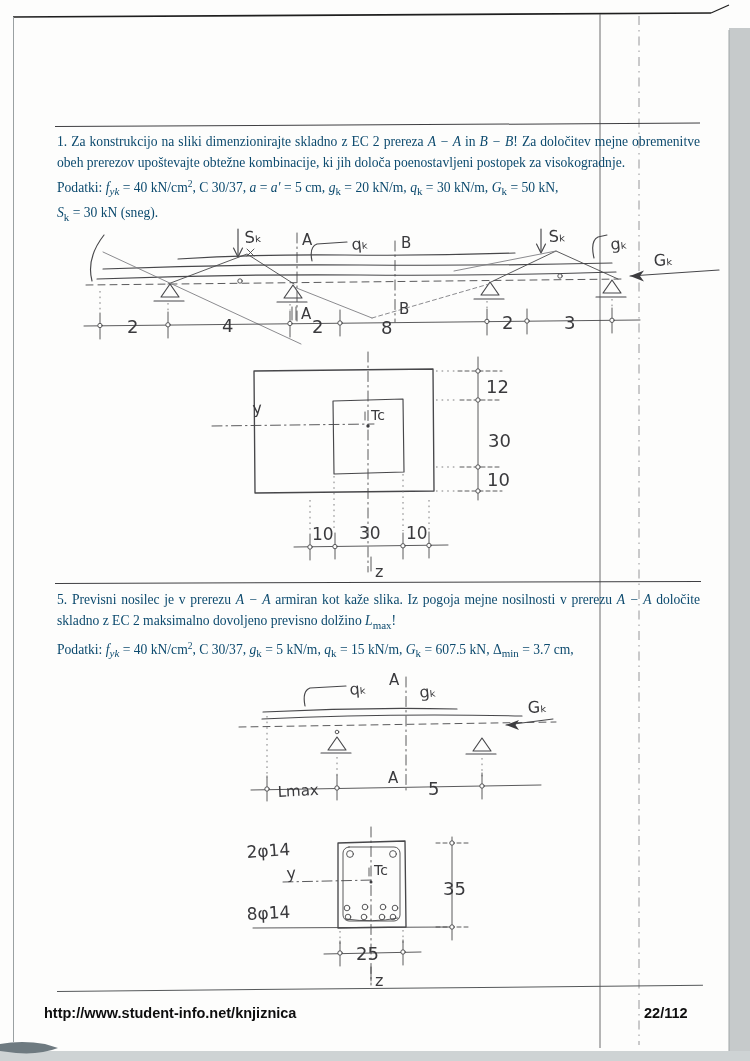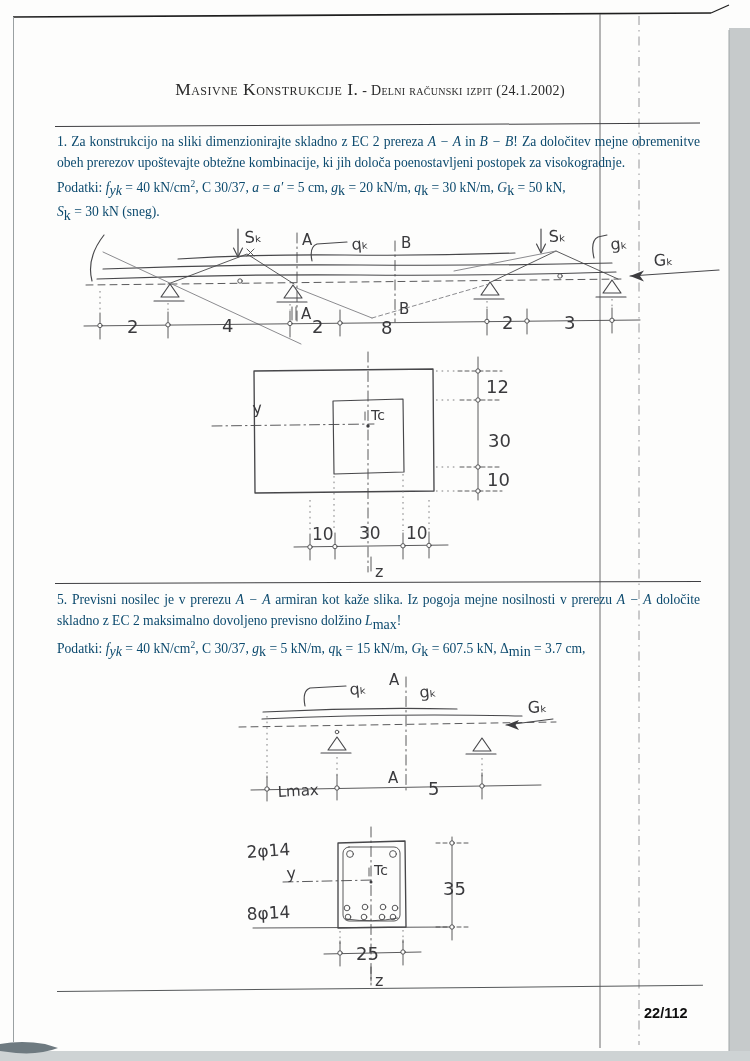--- a/index.html
+++ b/index.html
@@ -28,21 +28,21 @@
   .tmain{font-size:17.5px;font-variant:small-caps;letter-spacing:.5px;}
   .tsub{font-size:14px;font-variant:small-caps;letter-spacing:.3px;}
   .rule{position:absolute;height:0;border-top:1.2px solid #3f3f42;transform-origin:left center;}
   .rule1{left:55px;top:126px;width:645px;transform:rotate(-0.3deg);}
   .rule2{left:55px;top:583px;width:646px;transform:rotate(-0.18deg);}
   .rule3{left:57px;top:991px;width:646px;transform:rotate(-0.55deg);border-top-color:#55585a;}
   .para{position:absolute;left:57px;width:643px;font-size:13.6px;line-height:21.4px;
         text-align:justify;color:#0c4a6e;}
   .p1{top:131px;} .p2{top:589px;}
   .it{font-style:italic;}
-  .sb{font-size:14px;vertical-align:-3.5px;}
+  .sb{font-size:11px;vertical-align:-3.5px;}
   .sp{font-size:9.5px;vertical-align:4.5px;}
   .footer{position:absolute;top:1005px;font-family:"Liberation Sans",sans-serif;
           font-weight:700;font-size:14.5px;color:#0e0e0e;}
   .furl{left:44px;} .fpage{left:644px;}
 </style>
 </head>
 <body>
 
 <div class="scan">
 
@@ -266,36 +266,34 @@
         <path class="sk thin" d="M340,941 V966 M403,940 V965"></path>
         <circle class="sk thin oncirc" cx="340" cy="953" r="2.2"></circle>
         <circle class="sk thin oncirc" cx="403" cy="952" r="2.2"></circle>
       </g>
       <text class="hw hw18" x="356" y="960">25</text>
       <path class="sk thin" d="M371,967 V981"></path>
       <text class="hw" x="375" y="986">z</text>
     </g>
   </svg>
 
-  <div class="title">
-    <span class="tmain">Masivne Konstrukcije I.</span><span class="tsub"> - Delni računski izpit (24.1.2002)</span>
-  </div>
 
   <div class="rule rule1"></div>
 
   <div class="para p1">
     <div><span>1. Za konstrukcijo na sliki dimenzionirajte skladno z EC 2 prereza </span><span class="it">A − A</span><span> in </span><span class="it">B − B</span><span>! Za določitev mejne obremenitve obeh prerezov upoštevajte obtežne kombinacije, ki jih določa poenostavljeni postopek za visokogradnje.</span></div>
     <div><span>Podatki:  </span><span class="it">f</span><span class="sb it">yk</span><span> = 40 kN/cm</span><span class="sp">2</span><span>, C 30/37,  </span><span class="it">a</span><span> = </span><span class="it">a′</span><span> = 5 cm,  </span><span class="it">g</span><span class="sb">k</span><span> = 20 kN/m,  </span><span class="it">q</span><span class="sb">k</span><span> = 30 kN/m,  </span><span class="it">G</span><span class="sb">k</span><span> = 50 kN,</span></div>
     <div><span class="it">S</span><span class="sb">k</span><span> = 30 kN (sneg).</span></div>
   </div>
 
   <div class="rule rule2"></div>
 
   <div class="para p2">
     <div><span>5. Previsni nosilec je v prerezu </span><span class="it">A − A</span><span> armiran kot kaže slika. Iz pogoja mejne nosilnosti v prerezu </span><span class="it">A − A</span><span> določite skladno z EC 2 maksimalno dovoljeno previsno dolžino </span><span class="it">L</span><span class="sb">max</span><span>!</span></div>
     <div><span>Podatki:  </span><span class="it">f</span><span class="sb it">yk</span><span> = 40 kN/cm</span><span class="sp">2</span><span>, C 30/37,  </span><span class="it">g</span><span class="sb">k</span><span> = 5 kN/m,  </span><span class="it">q</span><span class="sb">k</span><span> = 15 kN/m,  </span><span class="it">G</span><span class="sb">k</span><span> = 607.5 kN,  </span><span>Δ</span><span class="sb">min</span><span> = 3.7 cm,</span></div>
   </div>
 
   <div class="rule rule3"></div>
 
+  <div class="footer furl">http://www.student-info.net/knjiznica</div>
   <div class="footer fpage">22/112</div>
 
 </div>
 
 </body></html>

